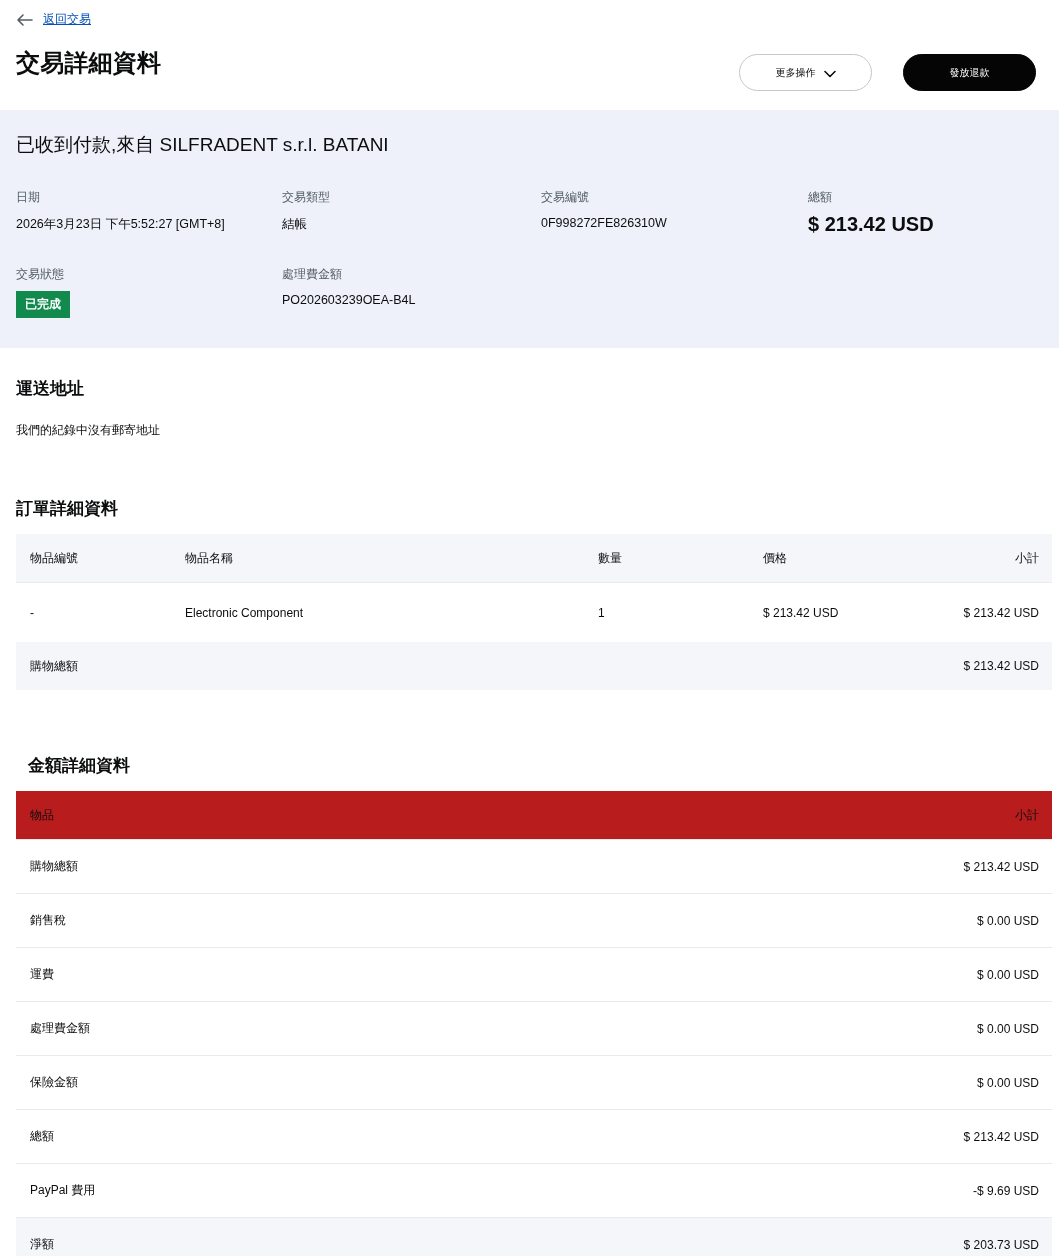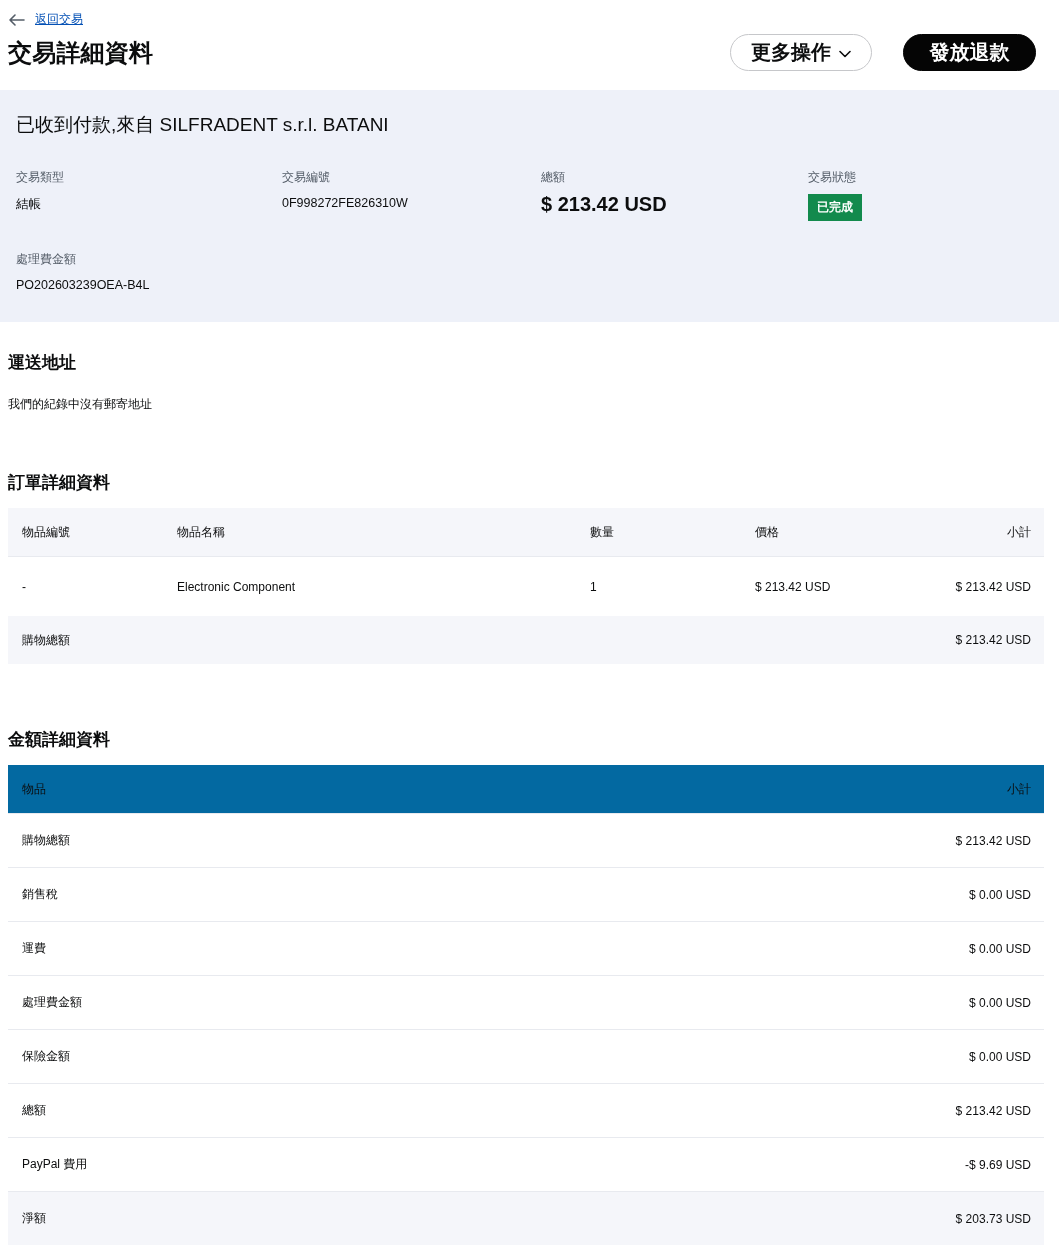--- a/index.html
+++ b/index.html
@@ -5,42 +5,43 @@
   * { margin: 0; padding: 0; box-sizing: border-box; }
   html, body { background: #ffffff; }
   body {
     width: 1059px;
     height: 1256px;
     font-family: "Liberation Sans", "DejaVu Sans", sans-serif;
     color: #0c0d0e;
     position: relative;
     overflow: hidden;
   }
-  .px { padding-left: 8px; padding-right: 16px; }
+  .px { padding-left: 16px; padding-right: 16px; }
 
   
   .back-row {
     display: flex; align-items: center; gap: 9px;
     padding-top: 11px;
   }
   .back-arrow { display: inline-flex; width: 18px; height: 14px; cursor: pointer; }
   .back-link {
     font-size: 12px; color: #0551b5; text-decoration: underline; cursor: pointer;
   }
   .title-row {
     display: flex; justify-content: space-between; align-items: center;
     margin-top: 6px;
   }
   .page-title { font-size: 24px; font-weight: 700; letter-spacing: 0.2px; }
   .btn-group { display: flex; gap: 31px; align-items: center; padding-right: 7px; }
   .btn {
     height: 37px; min-width: 133px; border-radius: 22px;
-    font-size: 20px; font-weight: 700; cursor: pointer;
+    font-size: 10px; font-weight: 400; cursor: pointer;
     display: inline-flex; align-items: center; justify-content: center; gap: 8px;
     font-family: inherit;
+    margin-top: 20px;
   }
   .btn-outline { background: #ffffff; border: 1px solid #c6c7ca; color: #0c0d0e; padding: 0 20px; }
   .btn-dark { background: #050505; border: 1px solid #050505; color: #ffffff; padding: 0 24px; }
   .chev { display: inline-flex; width: 12px; height: 8px; margin-top: 2px; }
 
   
   .summary {
     margin-top: 19px;
     background: #eef1f9;
     padding: 22px 16px 30px 16px;
@@ -77,23 +78,23 @@
   }
   .order-head { background: #f5f6fa; height: 48px; font-size: 12px; color: #0c0d0e; }
   .order-row  { background: #ffffff; height: 60px; font-size: 12px; border-top: 1px solid #e8eaef; }
   .order-foot {
     background: #f5f6fa; height: 48px; font-size: 12px;
     display: flex; justify-content: space-between; align-items: center;
     padding: 0 13px 0 14px;
   }
   .cell-right { text-align: right; }
 
-  .amounts-heading { margin-top: 64px; }
+  .amounts-heading { margin-top: 64px; margin-left: 12px; }
   .amt-head {
-    background: #0369a1; height: 48px; font-size: 12px;
+    background: #b91c1c; height: 48px; font-size: 12px;
     display: flex; justify-content: space-between; align-items: center;
     padding: 0 13px 0 14px;
   }
   .amt-row {
     background: #ffffff; height: 54px; font-size: 12px;
     display: flex; justify-content: space-between; align-items: center;
     padding: 0 13px 0 14px;
     border-top: 1px solid #e8eaef;
   }
   .amt-row:first-of-type { border-top: none; }
@@ -126,20 +127,24 @@
         <span>發放退款</span>
       </button>
     </div>
   </div>
 </div>
 
 <div class="summary">
   <h2 class="summary-heading">已收到付款,來自 SILFRADENT s.r.l. BATANI</h2>
   <div class="fields-grid">
     <div>
+      <div class="field-label">日期</div>
+      <div class="field-value">2026年3月23日 下午5:52:27 [GMT+8]</div>
+    </div>
+    <div>
       <div class="field-label">交易類型</div>
       <div class="field-value">結帳</div>
     </div>
     <div>
       <div class="field-label">交易編號</div>
       <div class="field-value">0F998272FE826310W</div>
     </div>
     <div>
       <div class="field-label">總額</div>
       <div class="field-value-lg">$ 213.42 USD</div>

